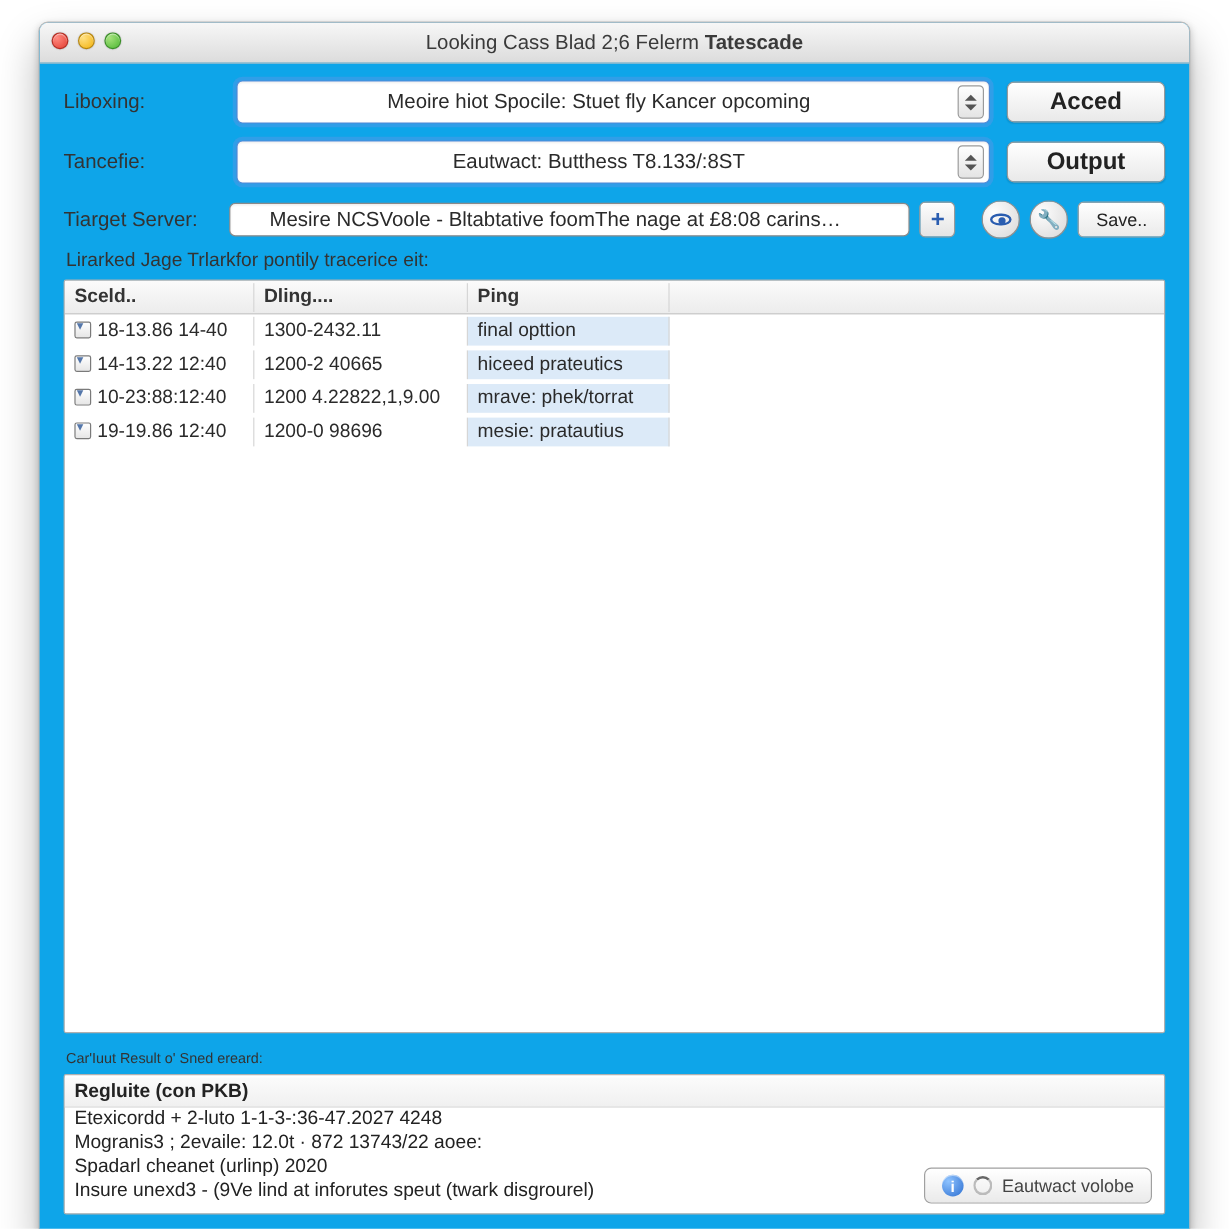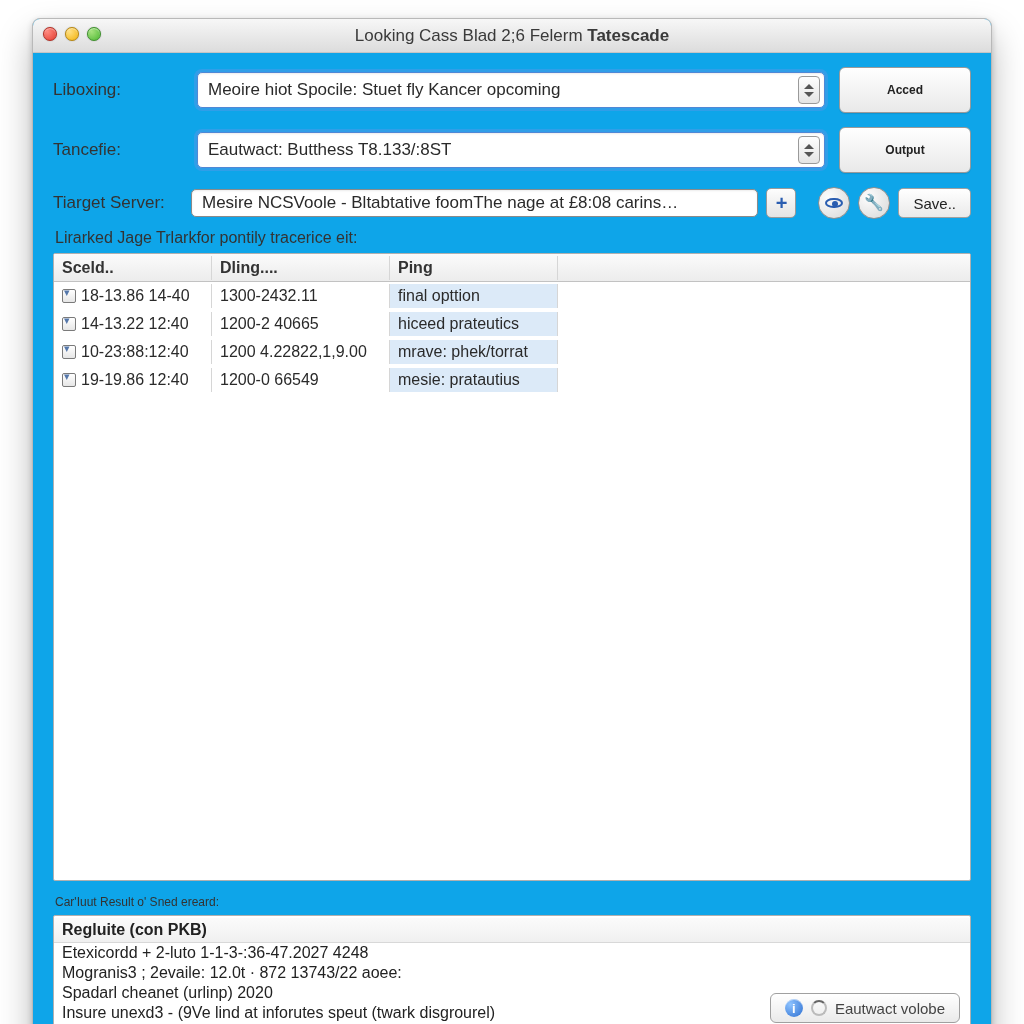--- a/index.html
+++ b/index.html
@@ -70,20 +70,21 @@
     background: #fff;
     border: 1px solid #8a8a8a;
     border-radius: 5px;
     display: flex;
     align-items: center;
     padding: 0 34px 0 10px;
     position: relative;
     color: #2a2a2a;
     font-size: 17px;
     box-shadow: inset 0 1px 2px rgba(0,0,0,0.08);
+    justify-content: center;
   }
   .combo.focus {
     border: 1px solid #4f88d6;
     box-shadow: 0 0 0 3px rgba(90,150,230,0.45), inset 0 1px 2px rgba(0,0,0,0.08);
   }
   .stepper {
     position: absolute;
     right: 4px; top: 3px;
     width: 22px; height: 28px;
     background: linear-gradient(#fefefe,#e4e4e4);
@@ -94,27 +95,27 @@
   }
   .stepper::before, .stepper::after {
     content: "";
     width: 0; height: 0;
     border-left: 5px solid transparent;
     border-right: 5px solid transparent;
   }
   .stepper::before { border-bottom: 5px solid #555; margin-bottom: 3px;}
   .stepper::after  { border-top: 5px solid #555; }
   .btn {
-    height: 46px;
+    height: 34px;
     min-width: 132px;
     padding: 0 32px;
     background: linear-gradient(#ffffff,#e9e9e9);
     border: 1px solid #9a9a9a;
     border-radius: 6px;
-    font-size: 12px;
+    font-size: 20px;
     font-weight: 600;
     color: #222;
     box-shadow: 0 1px 1px rgba(0,0,0,0.1), inset 0 1px 0 #fff;
     display: inline-flex; align-items: center; justify-content: center;
   }
   .row3 { display:flex; align-items:center; gap:8px; margin-bottom:10px;}
   .row3 .formlabel { width:130px;}
   .row3 .combo { flex:1; height:28px; }
   .sqbtn {
     width: 30px; height: 30px;
@@ -323,21 +324,21 @@
               <div class="td col3"></div>
             </div>
             <div class="trow">
               <div class="td col0"><span class="rowicon"></span>10-23:88:12:40</div>
               <div class="td col1">1200 4.22822,1,9.00</div>
               <div class="td col2">mrave: phek/torrat</div>
               <div class="td col3"></div>
             </div>
             <div class="trow">
               <div class="td col0"><span class="rowicon"></span>19-19.86 12:40</div>
-              <div class="td col1">1200-0 66549</div>
+              <div class="td col1">1200-0 98696</div>
               <div class="td col2">mesie: pratautius</div>
               <div class="td col3"></div>
             </div>
           </div>
         <div style="height:402px"></div>
 
       </div>
 
       <div class="reslabel">Car'Iuut Result o' Sned ereard:</div>
 

